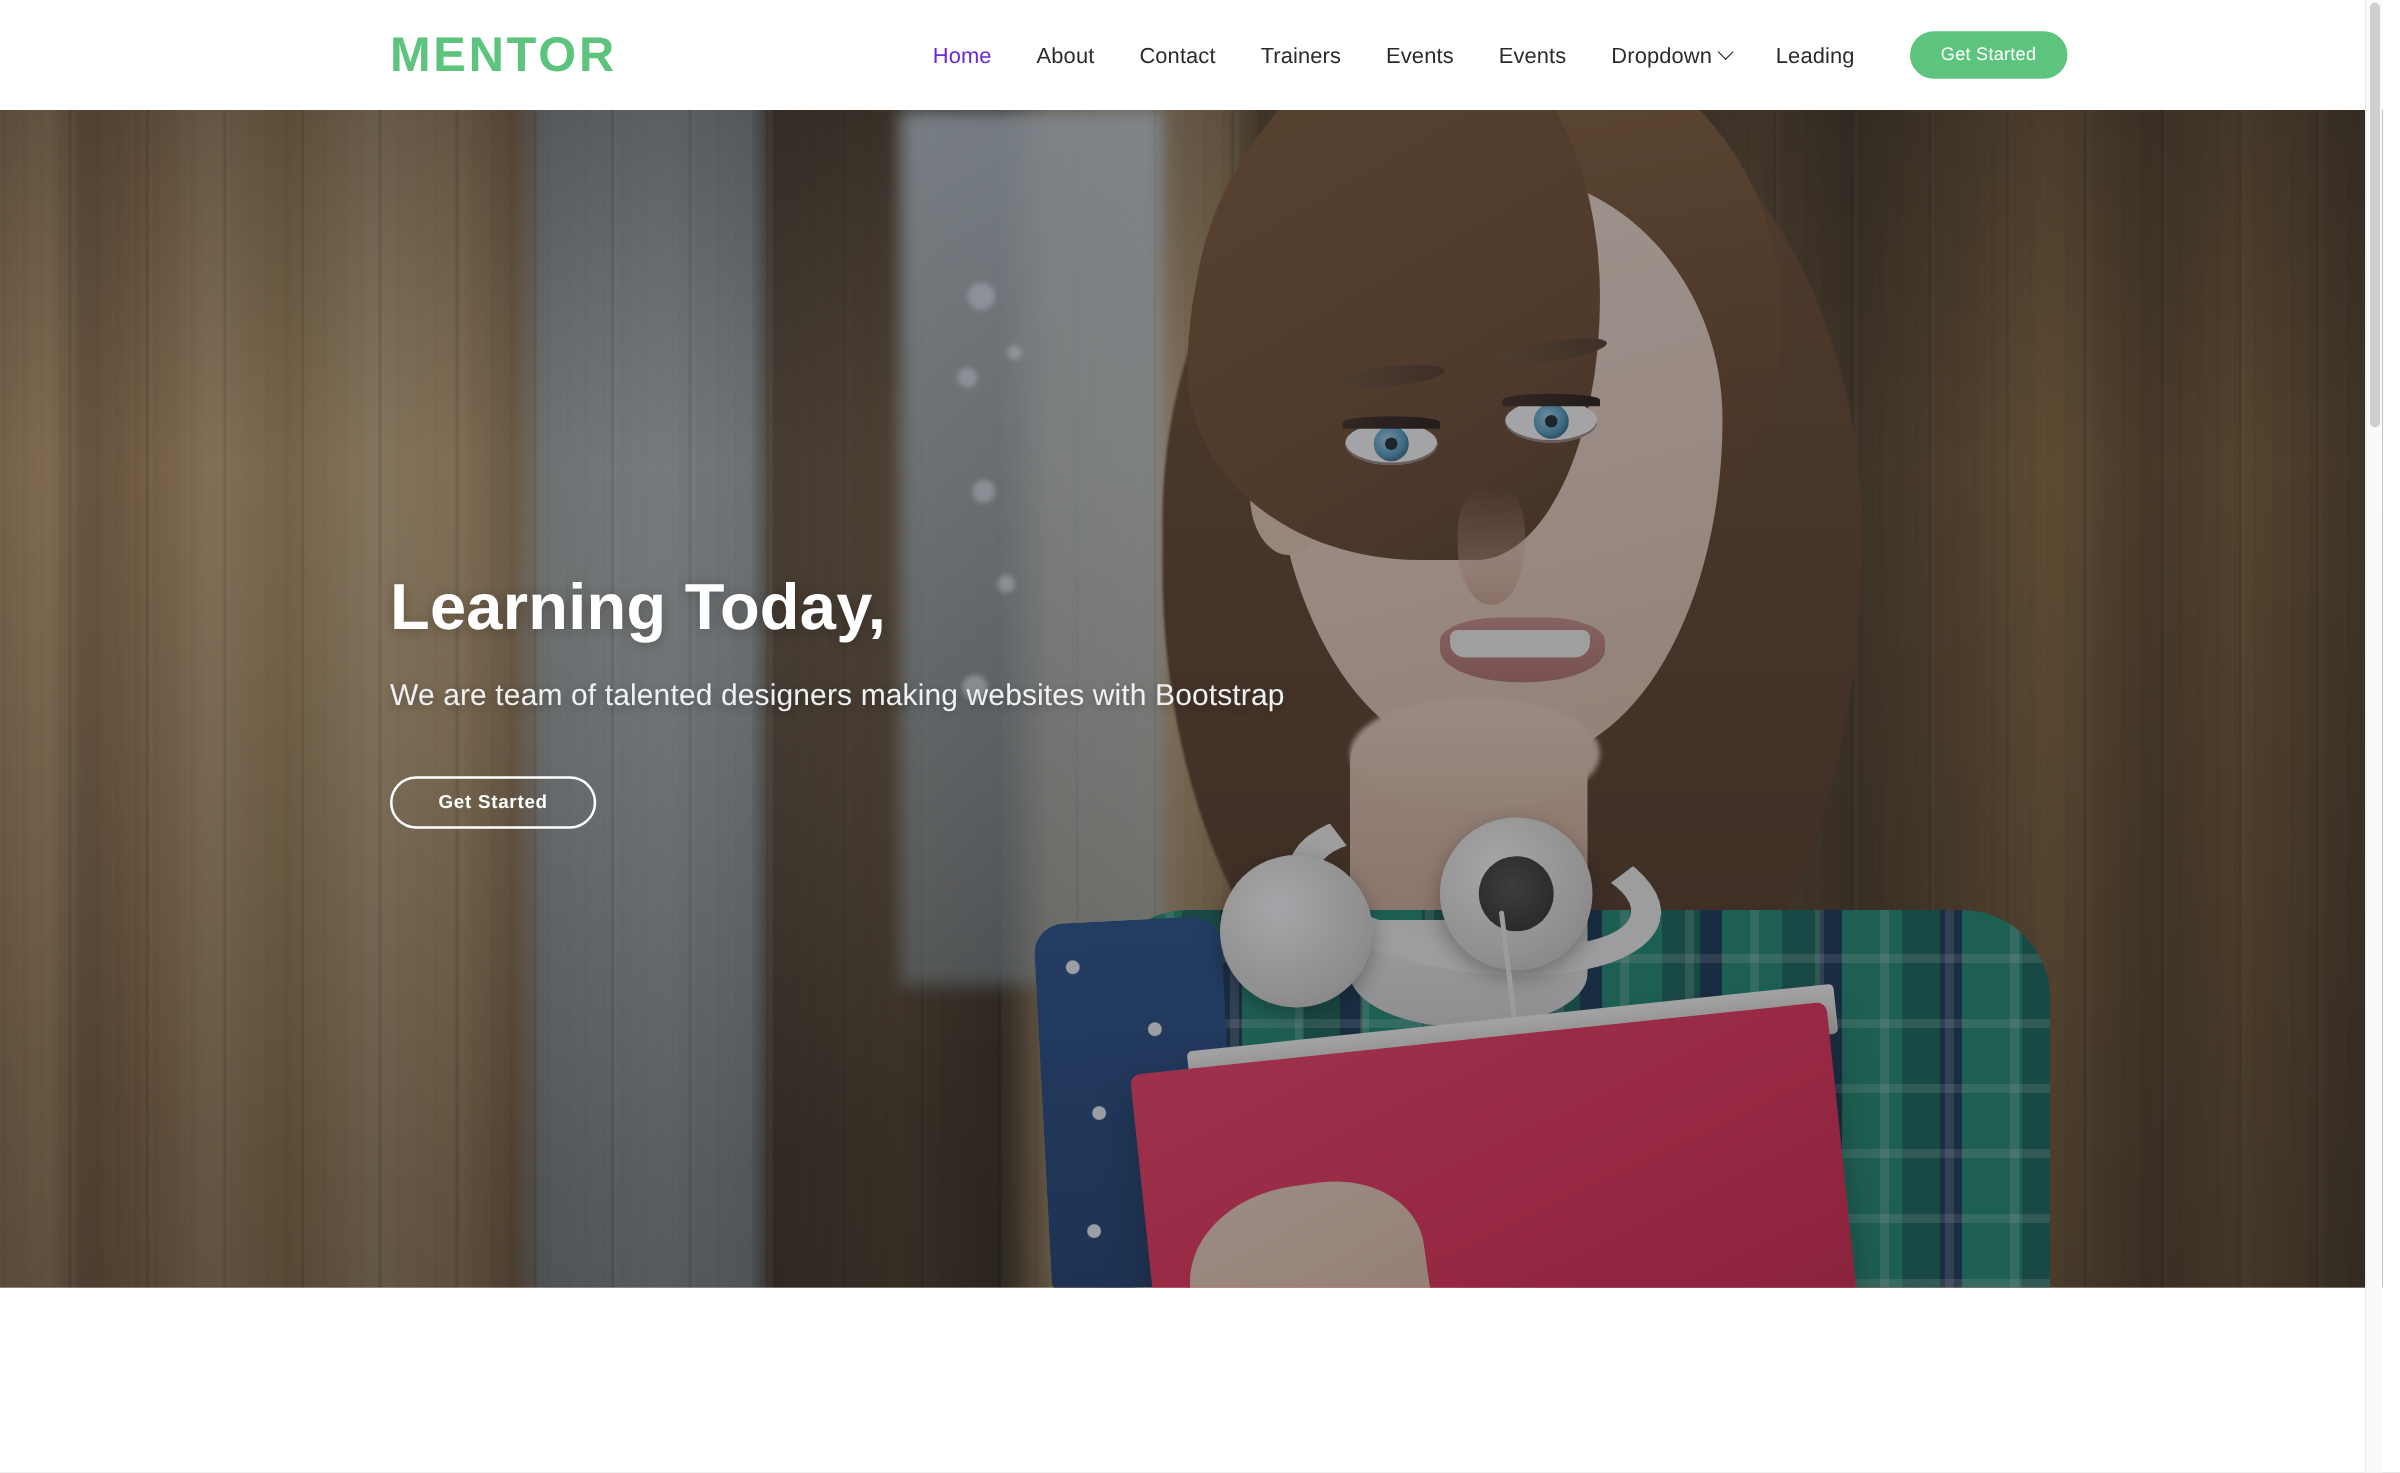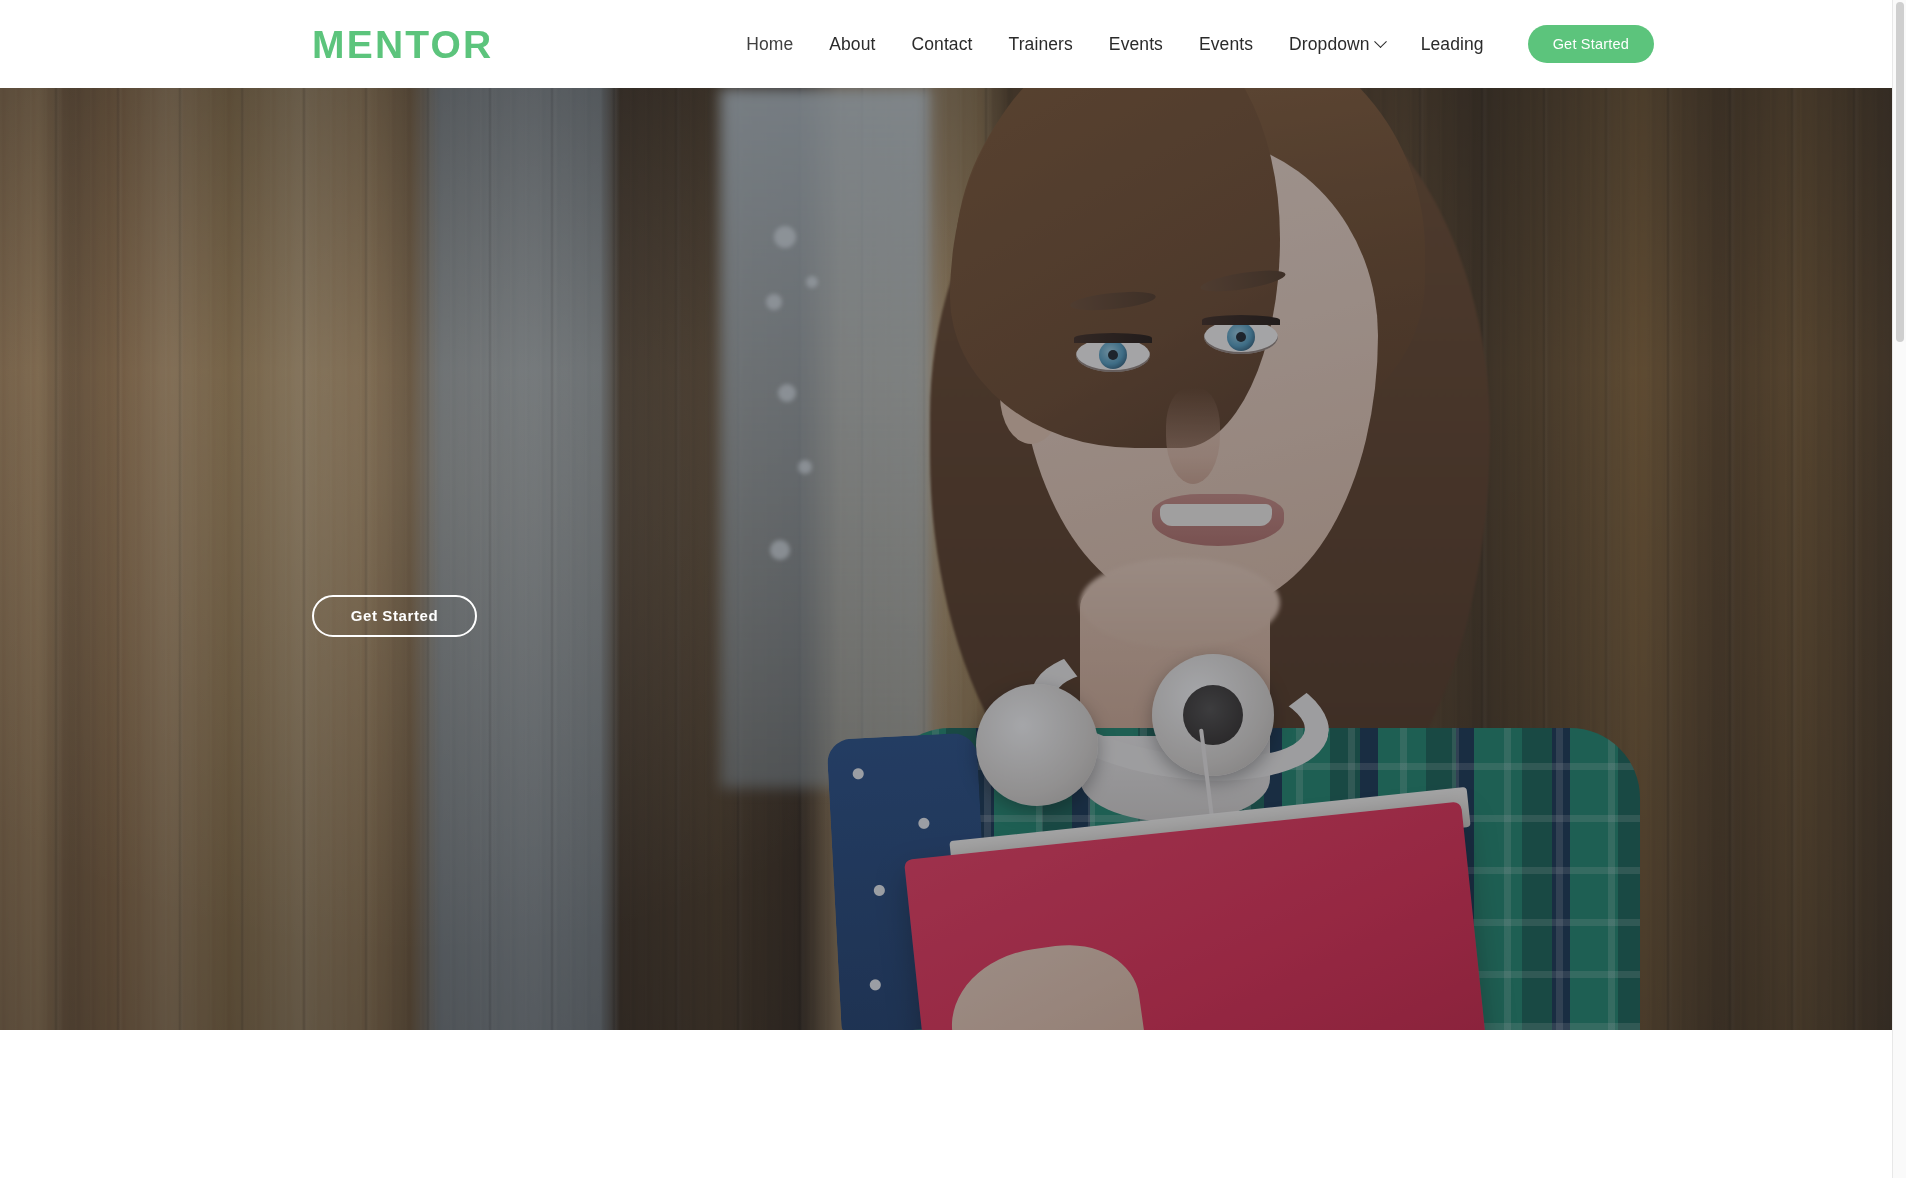--- a/index.html
+++ b/index.html
@@ -50,21 +50,21 @@
     display:inline-flex;
     align-items:center;
     gap:6px;
     padding:10px 18px;
     font-size:17.5px;
     color:#2b2b2b;
     text-decoration:none;
     white-space:nowrap;
     letter-spacing:0.1px;
   }
-  .nav-link.active { color:#404040; }
+  .nav-link.active { color:#6d28d9; }
   .chev {
     display:inline-block;
     width:9px; height:9px;
     border-right:1.6px solid #2b2b2b;
     border-bottom:1.6px solid #2b2b2b;
     transform:rotate(45deg) translate(-2px,-2px);
   }
   .btn-getstarted-nav {
     margin-left:26px;
     display:inline-flex;
@@ -526,23 +526,24 @@
         <div class="s-folder-pages"></div>
         <div class="s-folder"></div>
         <div class="s-hand"></div>
       </div>
 
       <div class="hero-overlay"></div>
     </div>
 
     <div class="hero-inner">
       <h1 class="hero-title">
-        <br>
+        <span>Learning Today,</span><br>
       </h1>
 
+      <p class="hero-sub">We are team of talented designers making websites with Bootstrap</p>
 
       <button class="btn-hero">Get Started</button>
     </div>
   </section>
 
   <section class="below-fold"></section>
 
   <div class="scrollbar">
     <div class="scrollbar-thumb"></div>
   </div>

